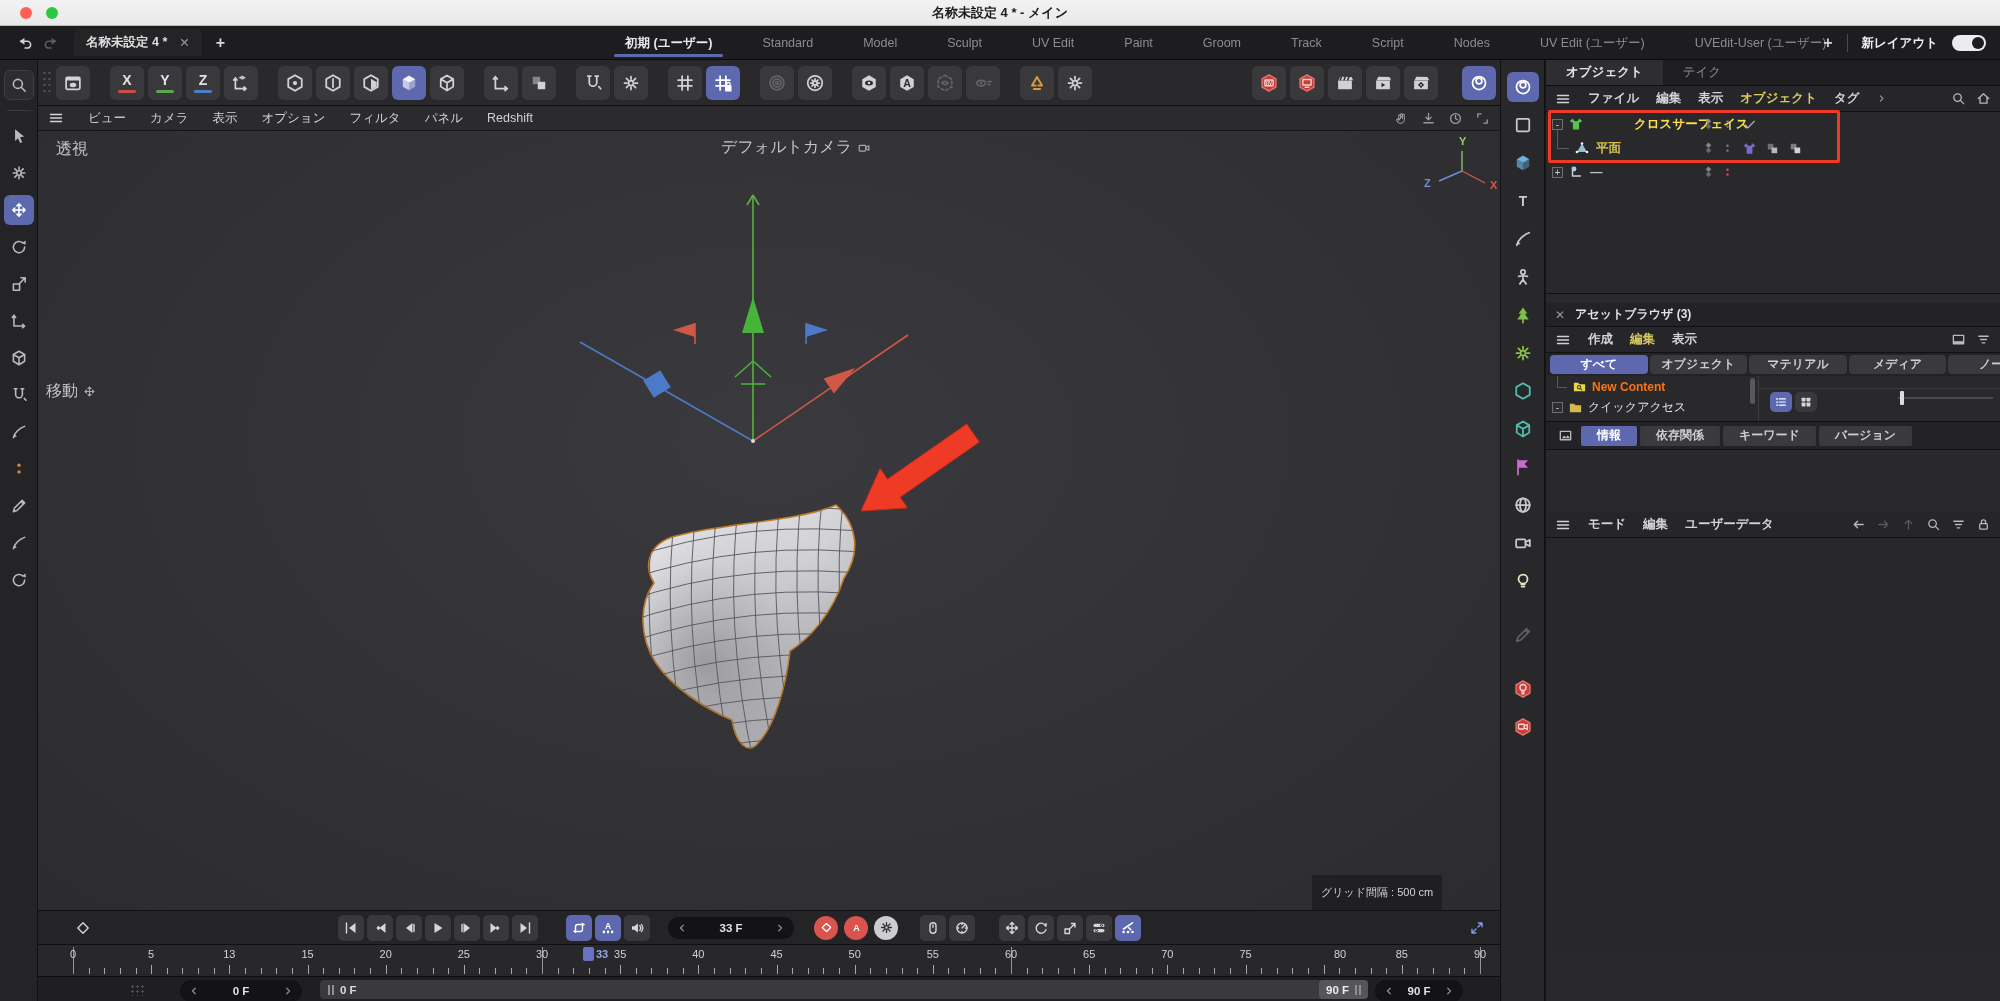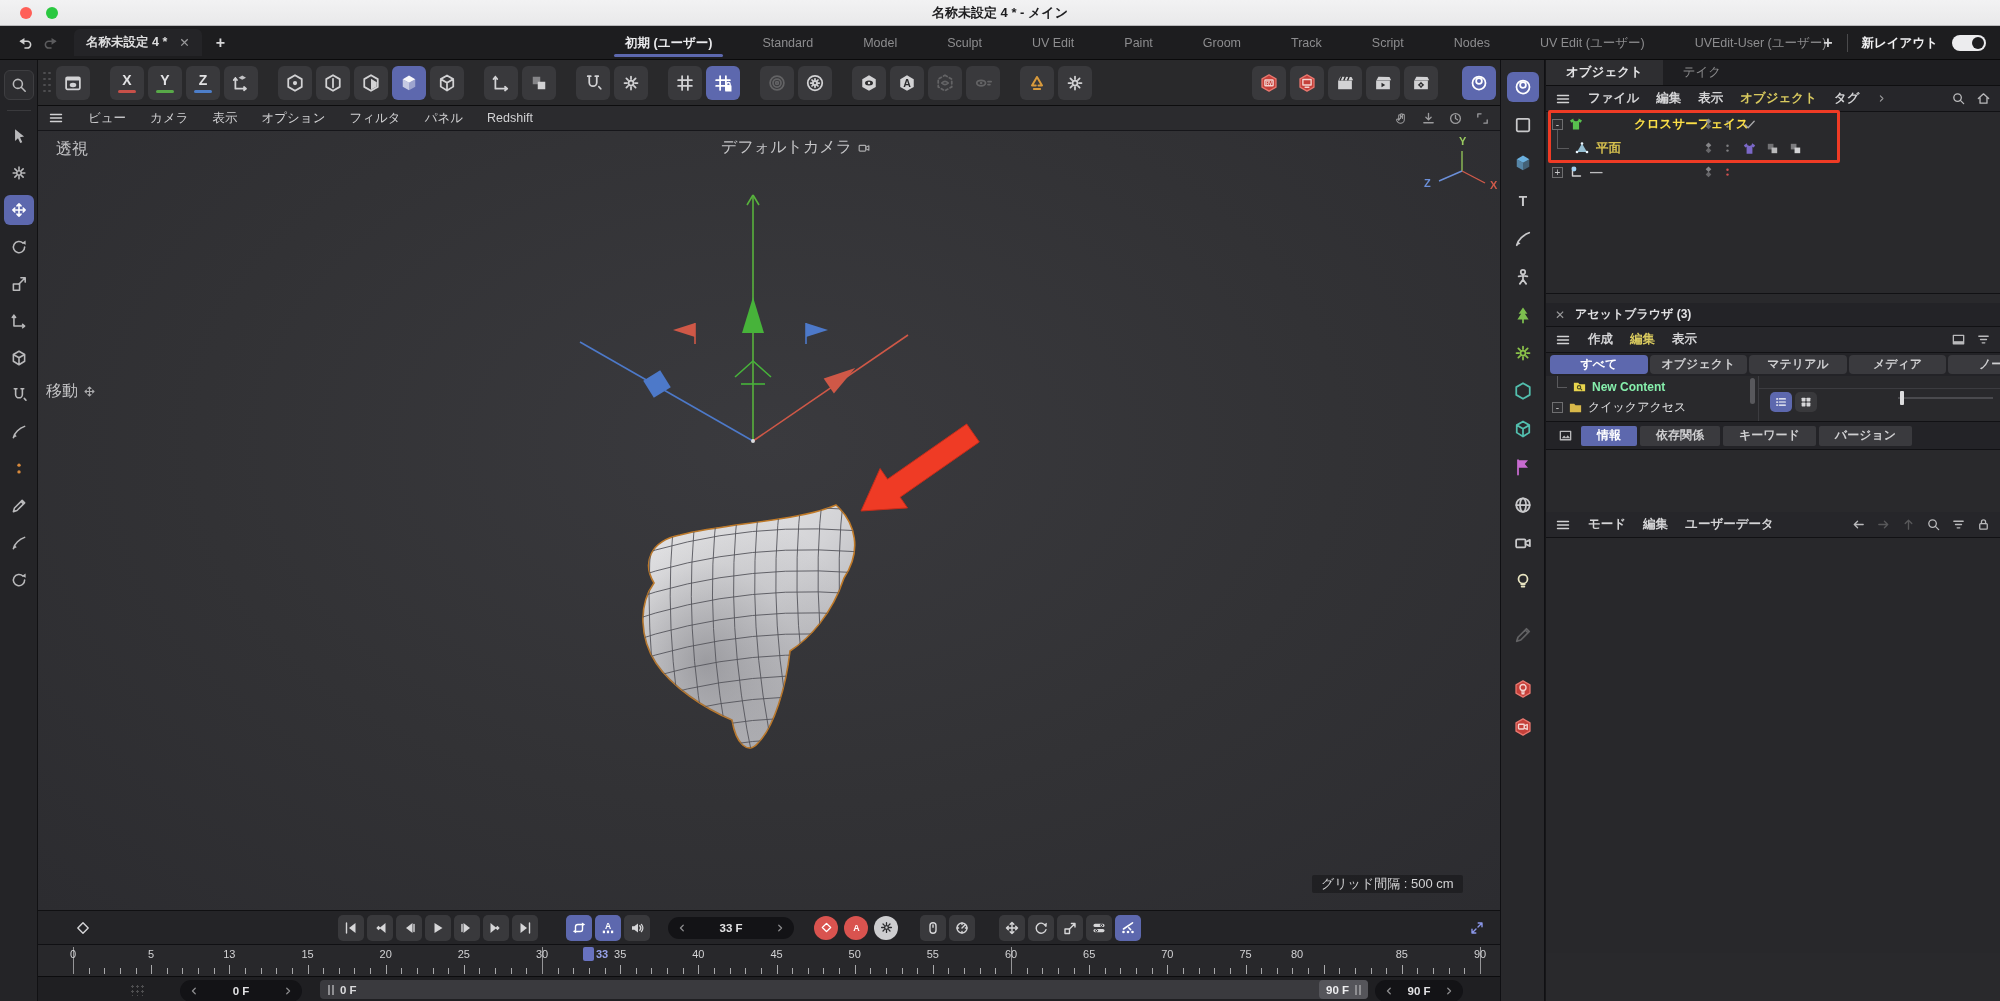--- a/index.html
+++ b/index.html
@@ -44,21 +44,21 @@
   .ltool.boxed{border:1px solid #3e3e41;background:#2d2d30}
   .ltool.active{background:var(--accent);color:#fff}
   .ldiv{width:24px;height:1px;background:#3a3a3d;margin:3px 0;flex:none}
   
   #vpmenubar{left:38px;top:106px;width:1462px;height:25px;background:#2b2b2e;border-bottom:1px solid #16161a;display:flex;align-items:center;gap:24px;padding:0 10px;color:#d2d2d4;font-size:12.5px}
   #vpmenubar .right{margin-left:auto;display:flex;gap:12px;color:#9b9b9d}
   #vpmenubar .right .ic{width:15px;height:15px}
   #viewport{left:38px;top:131px;width:1462px;height:779px;background:radial-gradient(ellipse at 50% 40%,#3a3a3e 0%,#323235 55%,#2c2c30 100%);overflow:hidden}
   #viewport svg.scene{position:absolute;left:0;top:0}
   .vplabel{position:absolute;color:#c5c5c7;font-size:16px;display:flex;align-items:center;gap:5px}
-  .vpgrid{background:rgba(18,18,20,.5);padding:0 9px;border-radius:2px;font-size:13px;color:#d3d3d5}
+  .vpgrid{background:rgba(18,18,20,.5);padding:10px 9px;border-radius:2px;font-size:11px;color:#d3d3d5}
   
   #anim{left:38px;top:910px;width:1462px;height:34px;background:#242427;border-top:1px solid #101012;display:flex;align-items:center;gap:4px;padding:0 10px}
   .abtn{width:26px;height:26px;border-radius:5px;background:#39393c;display:flex;align-items:center;justify-content:center;color:#d6d6d8;flex:none}
   .abtn .ic{width:16px;height:16px}
   .abtn.active{background:var(--accent);color:#fff}
   .abtn.ghost{background:transparent}
   .rbtn{width:24px;height:24px;border-radius:50%;display:flex;align-items:center;justify-content:center;flex:none}
   .rbtn.red{background:var(--recred);color:#fff}
   .rbtn.light{background:#cdcdcf;color:#2a2a2c}
   .spin{height:22px;background:#131316;border-radius:11px;display:flex;align-items:center;justify-content:space-between;padding:0 9px;color:#e2e2e4;font-size:11.5px;font-weight:bold;gap:6px}
@@ -824,21 +824,21 @@
     <div class="tick minor" style="left: 1160.6px;"></div>
     <div class="tick minor" style="left: 1176.23px;"></div>
     <div class="tick minor" style="left: 1191.87px;"></div>
     <div class="tick major" style="left: 1207.5px;"></div>
     <div class="tlabel" style="left: 1207.5px;">75</div>
     <div class="tick minor" style="left: 1223.13px;"></div>
     <div class="tick minor" style="left: 1238.77px;"></div>
     <div class="tick minor" style="left: 1254.4px;"></div>
     <div class="tick minor" style="left: 1270.03px;"></div>
     <div class="tick major" style="left: 1285.67px;"></div>
-    <div class="tlabel" style="left: 1259px;">80</div>
+    <div class="tlabel" style="left: 1302px;">80</div>
     <div class="tick minor" style="left: 1301.3px;"></div>
     <div class="tick minor" style="left: 1316.93px;"></div>
     <div class="tick minor" style="left: 1332.57px;"></div>
     <div class="tick minor" style="left: 1348.2px;"></div>
     <div class="tick major" style="left: 1363.83px;"></div>
     <div class="tlabel" style="left: 1363.83px;">85</div>
     <div class="tick minor" style="left: 1379.47px;"></div>
     <div class="tick minor" style="left: 1395.1px;"></div>
     <div class="tick minor" style="left: 1410.73px;"></div>
     <div class="tick minor" style="left: 1426.37px;"></div>
@@ -1189,21 +1189,21 @@
       <div class="arow">
           <span class="treeline" style="left: 11px; top: -5px; width: 1px; height: 16px;"></span>
           <span class="treeline" style="left: 11px; top: 11px; width: 10px; height: 1px;"></span>
           <span style="position: absolute; left: 26px; color: rgb(216, 184, 74);">
             <svg class="ic" style="width:15px;height:15px" viewBox="0 0 16 16">
               <path class="f" d="M2 4h4.6L8 5.6h6V13H2z" style="fill:#e8d44d"></path>
               <circle cx="7.5" cy="8.8" r="1.8" style="stroke:#4a4a20;stroke-width:1.2"></circle>
               <path d="M8.8 10.1l1.6 1.6" style="stroke:#4a4a20;stroke-width:1.2"></path>
             </svg>
           </span>
-          <span style="position: absolute; left: 46px; color: #86efac; font-weight: bold;">New Content</span>
+          <span style="position: absolute; left: 46px; color: #f97316; font-weight: bold;">New Content</span>
         </div>
         <div class="arow">
           <span class="expander" style="left: 6px;">-</span>
           <span style="position: absolute; left: 22px; color: rgb(216, 184, 74);">
             <svg class="ic" style="width:15px;height:15px" viewBox="0 0 16 16">
               <path class="f" d="M2 4h4.6L8 5.6h6V13H2z"></path>
             </svg>
           </span>
           <span style="position: absolute; left: 42px; color: rgb(226, 226, 228); font-weight: normal;">クイックアクセス</span>
         </div>

